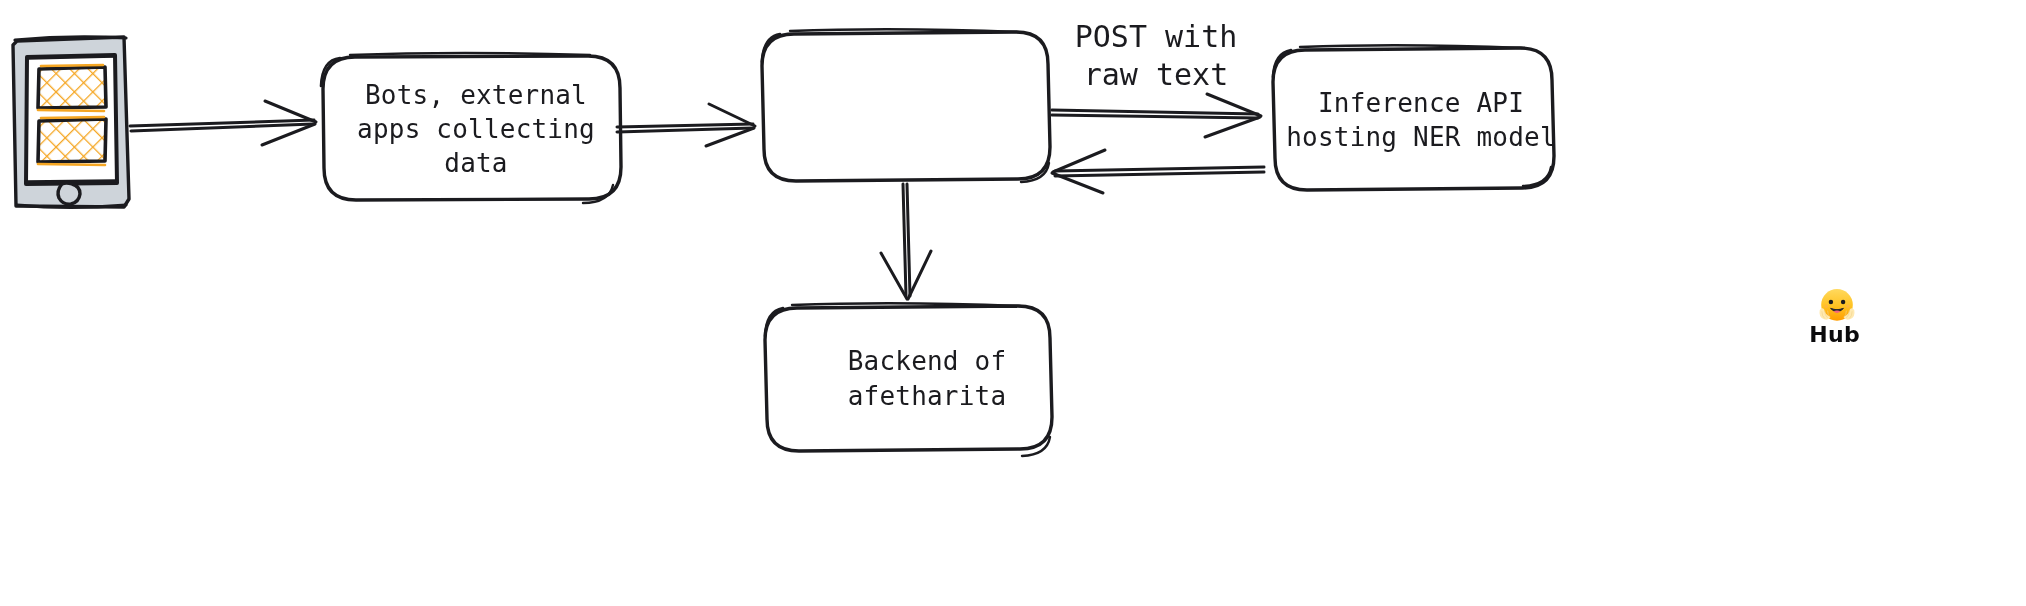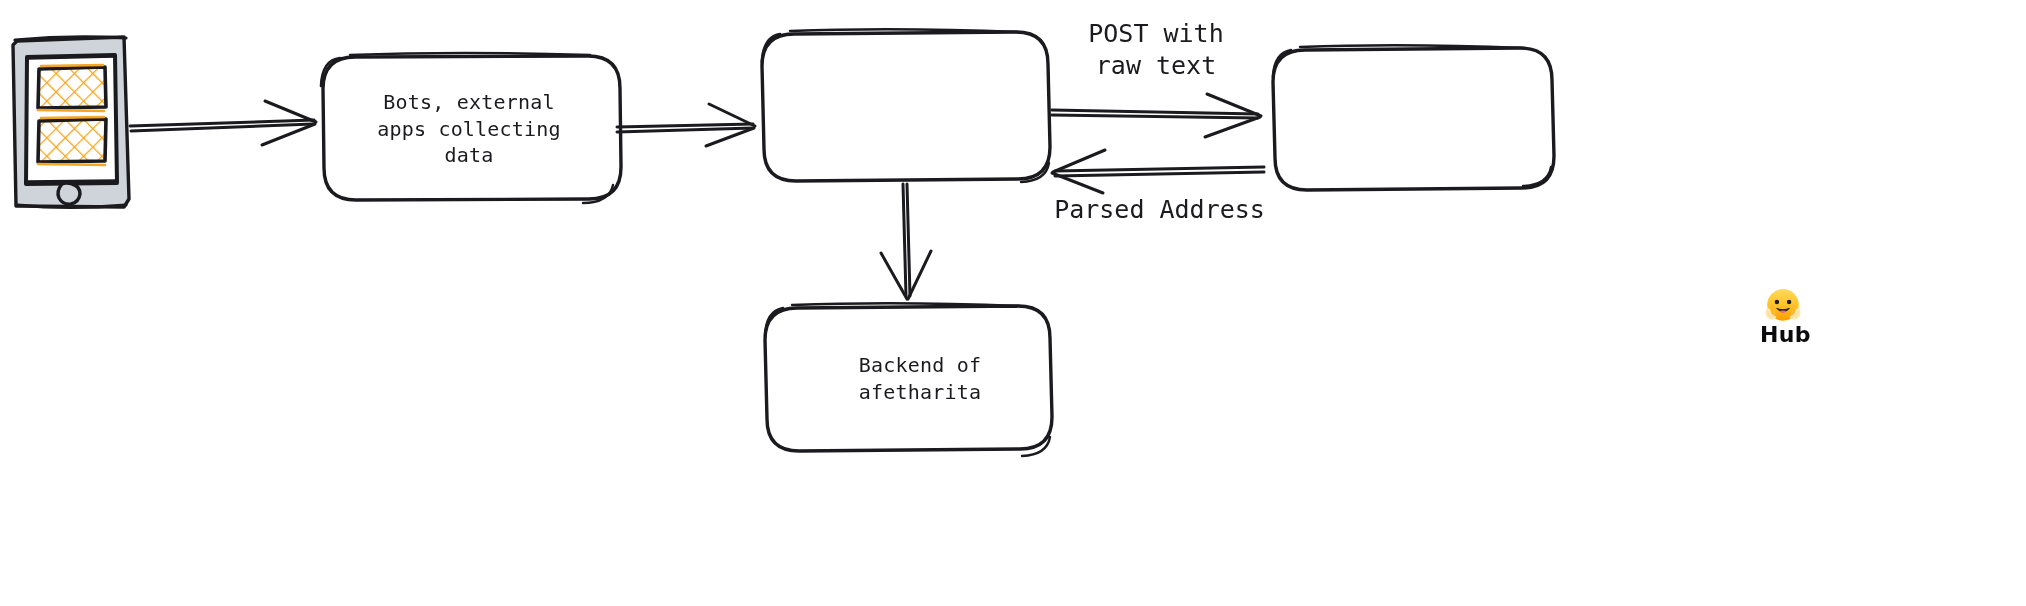--- a/index.html
+++ b/index.html
@@ -29,41 +29,42 @@
 
   
   .node-label {
     position: absolute;
     display: flex;
     align-items: center;
     justify-content: center;
     text-align: center;
     color: #1b1b1f;
     font-family: "DejaVu Sans Mono", "Liberation Mono", monospace;
-    font-size: 20px;
+    font-size: 26px;
     line-height: 1.32;
     letter-spacing: 0.2px;
     white-space: pre-line;
     pointer-events: none;
+    margin-left: 7px;
   }
   .edge-label {
     position: absolute;
     color: #1b1b1f;
     font-family: "DejaVu Sans Mono", "Liberation Mono", monospace;
-    font-size: 25px;
+    font-size: 30px;
     line-height: 1.28;
     text-align: center;
     white-space: pre-line;
     pointer-events: none;
   }
   .hub-wrap {
     position: absolute;
     display: flex;
     flex-direction: column;
-    align-items: flex-start;
+    align-items: flex-end;
     justify-content: flex-start;
   }
   .hub-emoji {
     width: 46px;
     height: 46px;
     display: block;
   }
   .hub-text {
     font-family: "DejaVu Sans", "Liberation Sans", sans-serif;
     font-weight: bold;
@@ -183,28 +184,29 @@
         <path d="M1050 437 q-3 18 -28 19" stroke-width="2.4"></path>
       </g>
     </g>
   </svg>
 
   <div class="node-label" style="left:323px; top:57px; width:292px; height:144px;">Bots, external
 apps collecting
 data</div>
 
 
+  <div class="node-label" style="left:1273px; top:48px; width:282px; height:144px;">Inference API
+hosting NER model</div>
 
   <div class="node-label" style="left:765px; top:306px; width:310px; height:145px;">Backend of
 afetharita</div>
 
   <div class="edge-label" style="left:1056px; top:18px; width:200px;">POST with
 raw text</div>
 
-  <div class="edge-label" style="left:1052px; top:194px; width:215px;">Parsed Address</div>
 
   <div class="hub-wrap" style="left:1760px; top:284px; width:100px;">
     <svg class="hub-emoji" viewBox="0 0 64 64" xmlns="http://www.w3.org/2000/svg">
       <circle cx="32" cy="29" r="22" fill="url(#hfFace)"></circle>
       <circle cx="23.5" cy="25" r="3.1" fill="#1b1b1f"></circle>
       <circle cx="40.5" cy="25" r="3.1" fill="#1b1b1f"></circle>
       <circle cx="17" cy="31" r="2.4" fill="#ffb347" opacity="0.75"></circle>
       <circle cx="47" cy="31" r="2.4" fill="#ffb347" opacity="0.75"></circle>
       <path d="M22 33 q10 12 20 0 q-10 4 -20 0 Z" fill="#1b1b1f"></path>
       <path d="M22.5 33.5 q10 11 19 0 q-9.5 3.5 -19 0 Z" fill="#2b2b30"></path>

